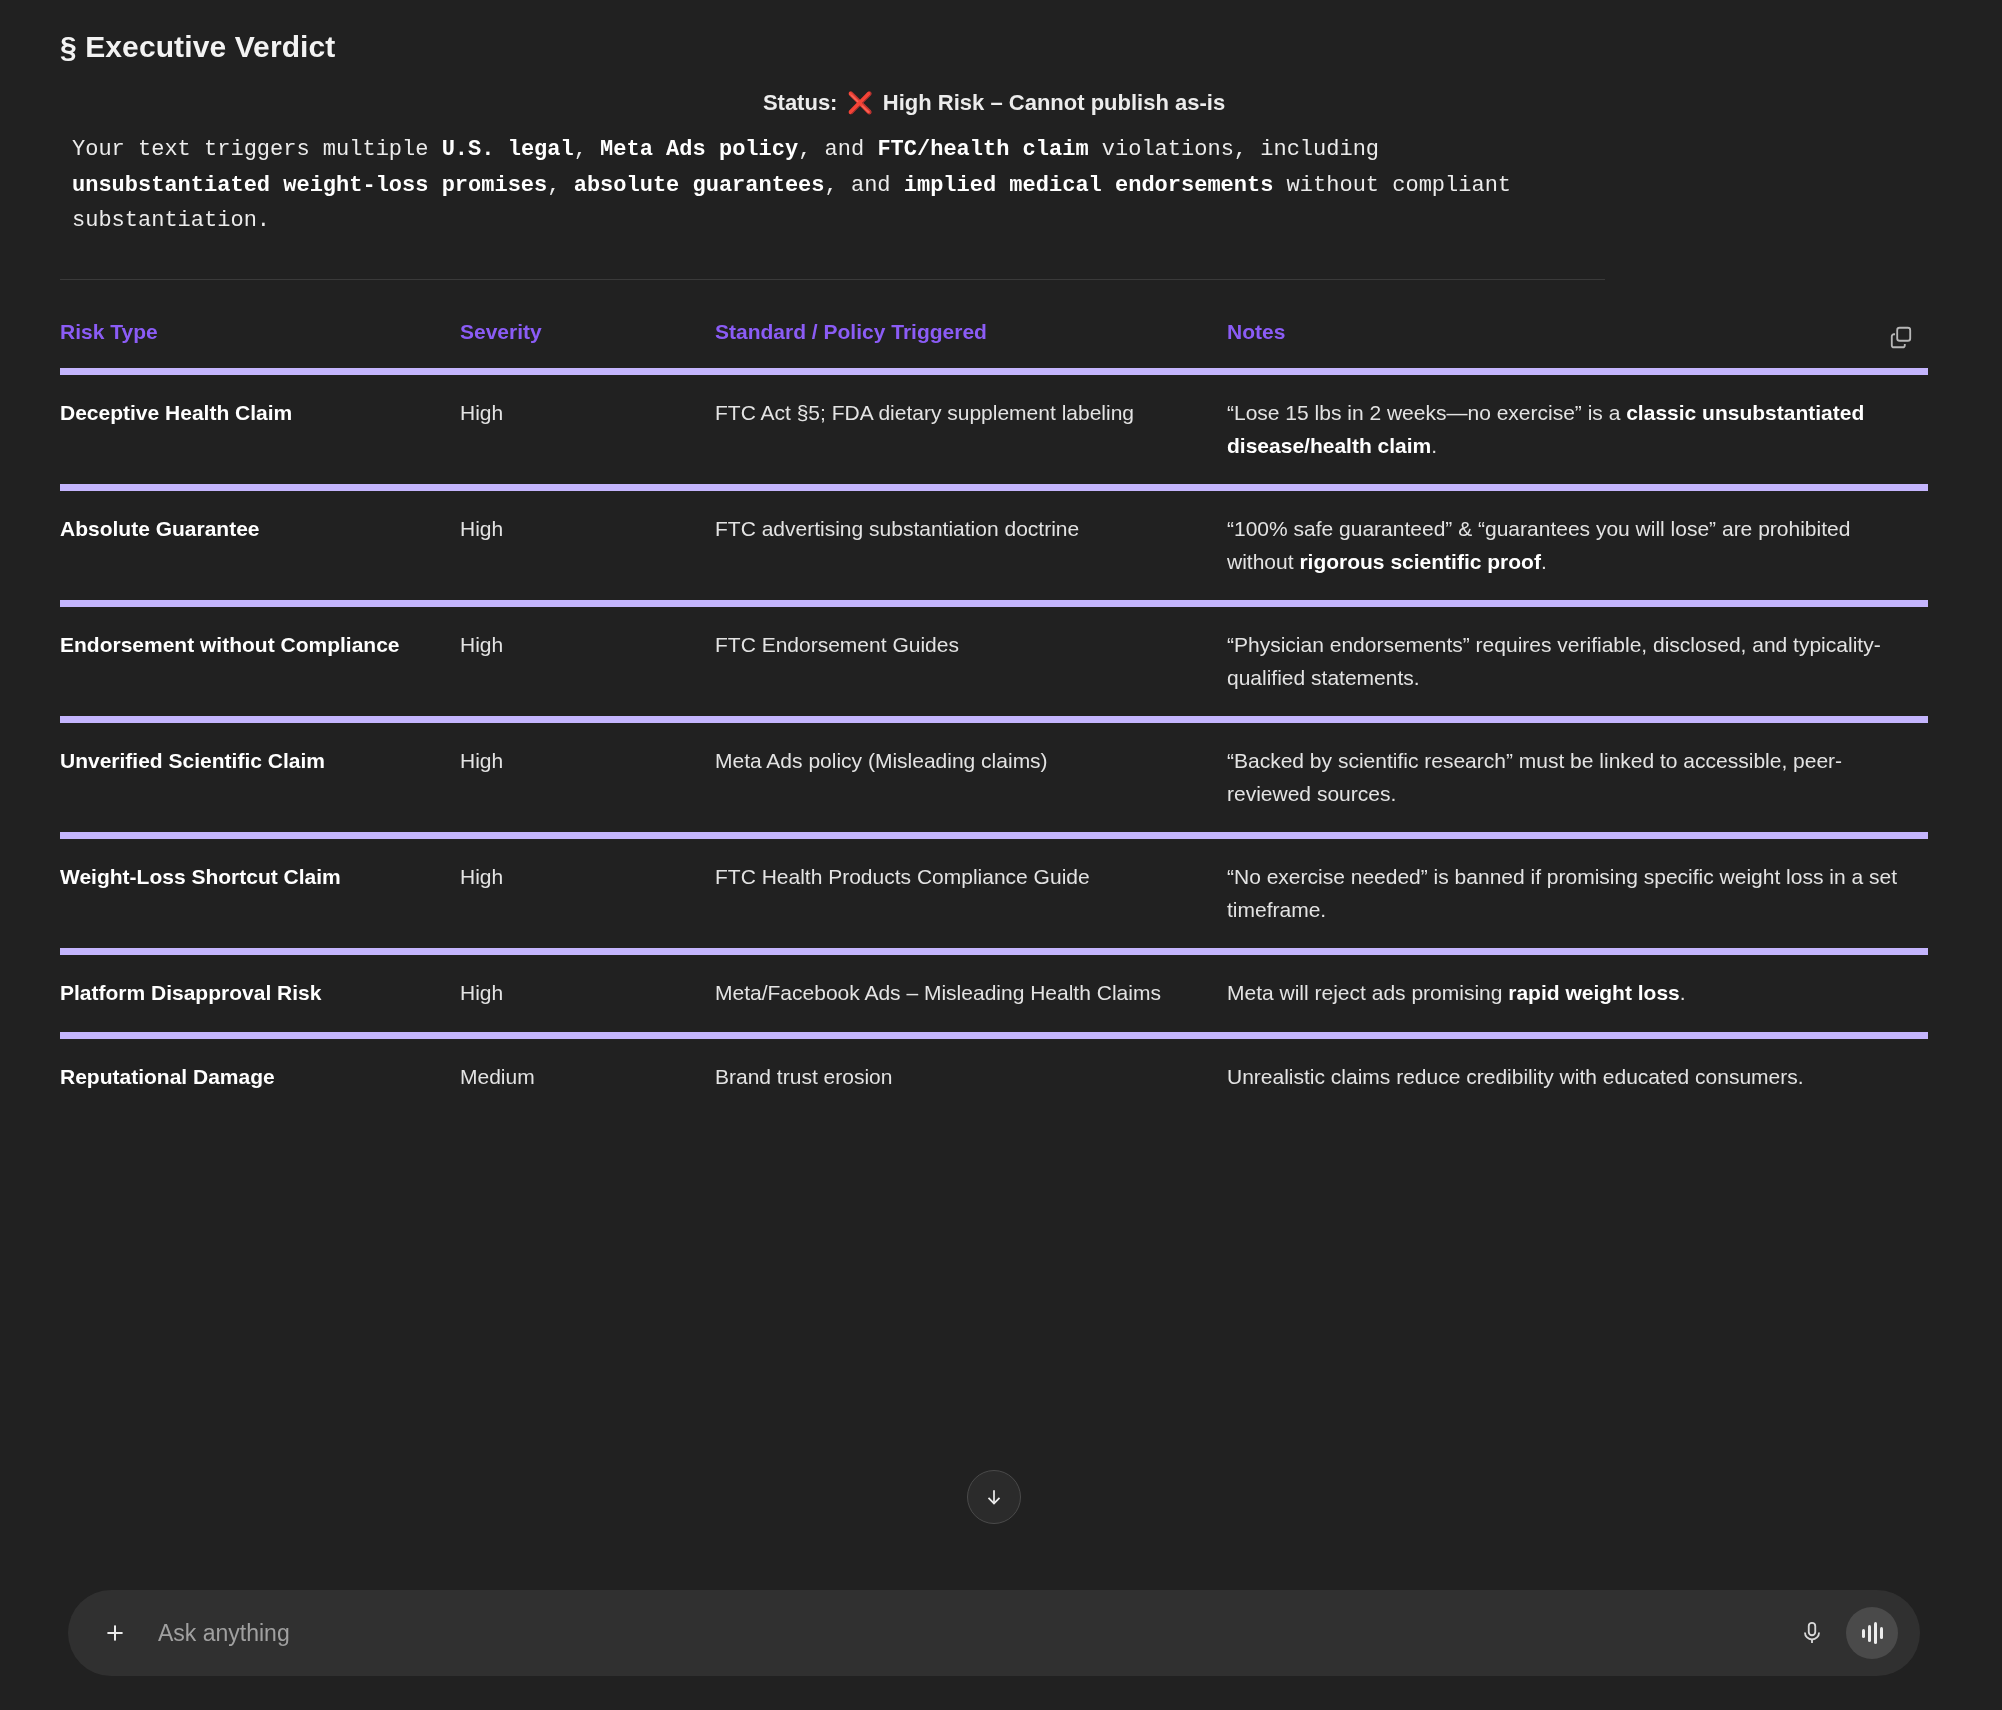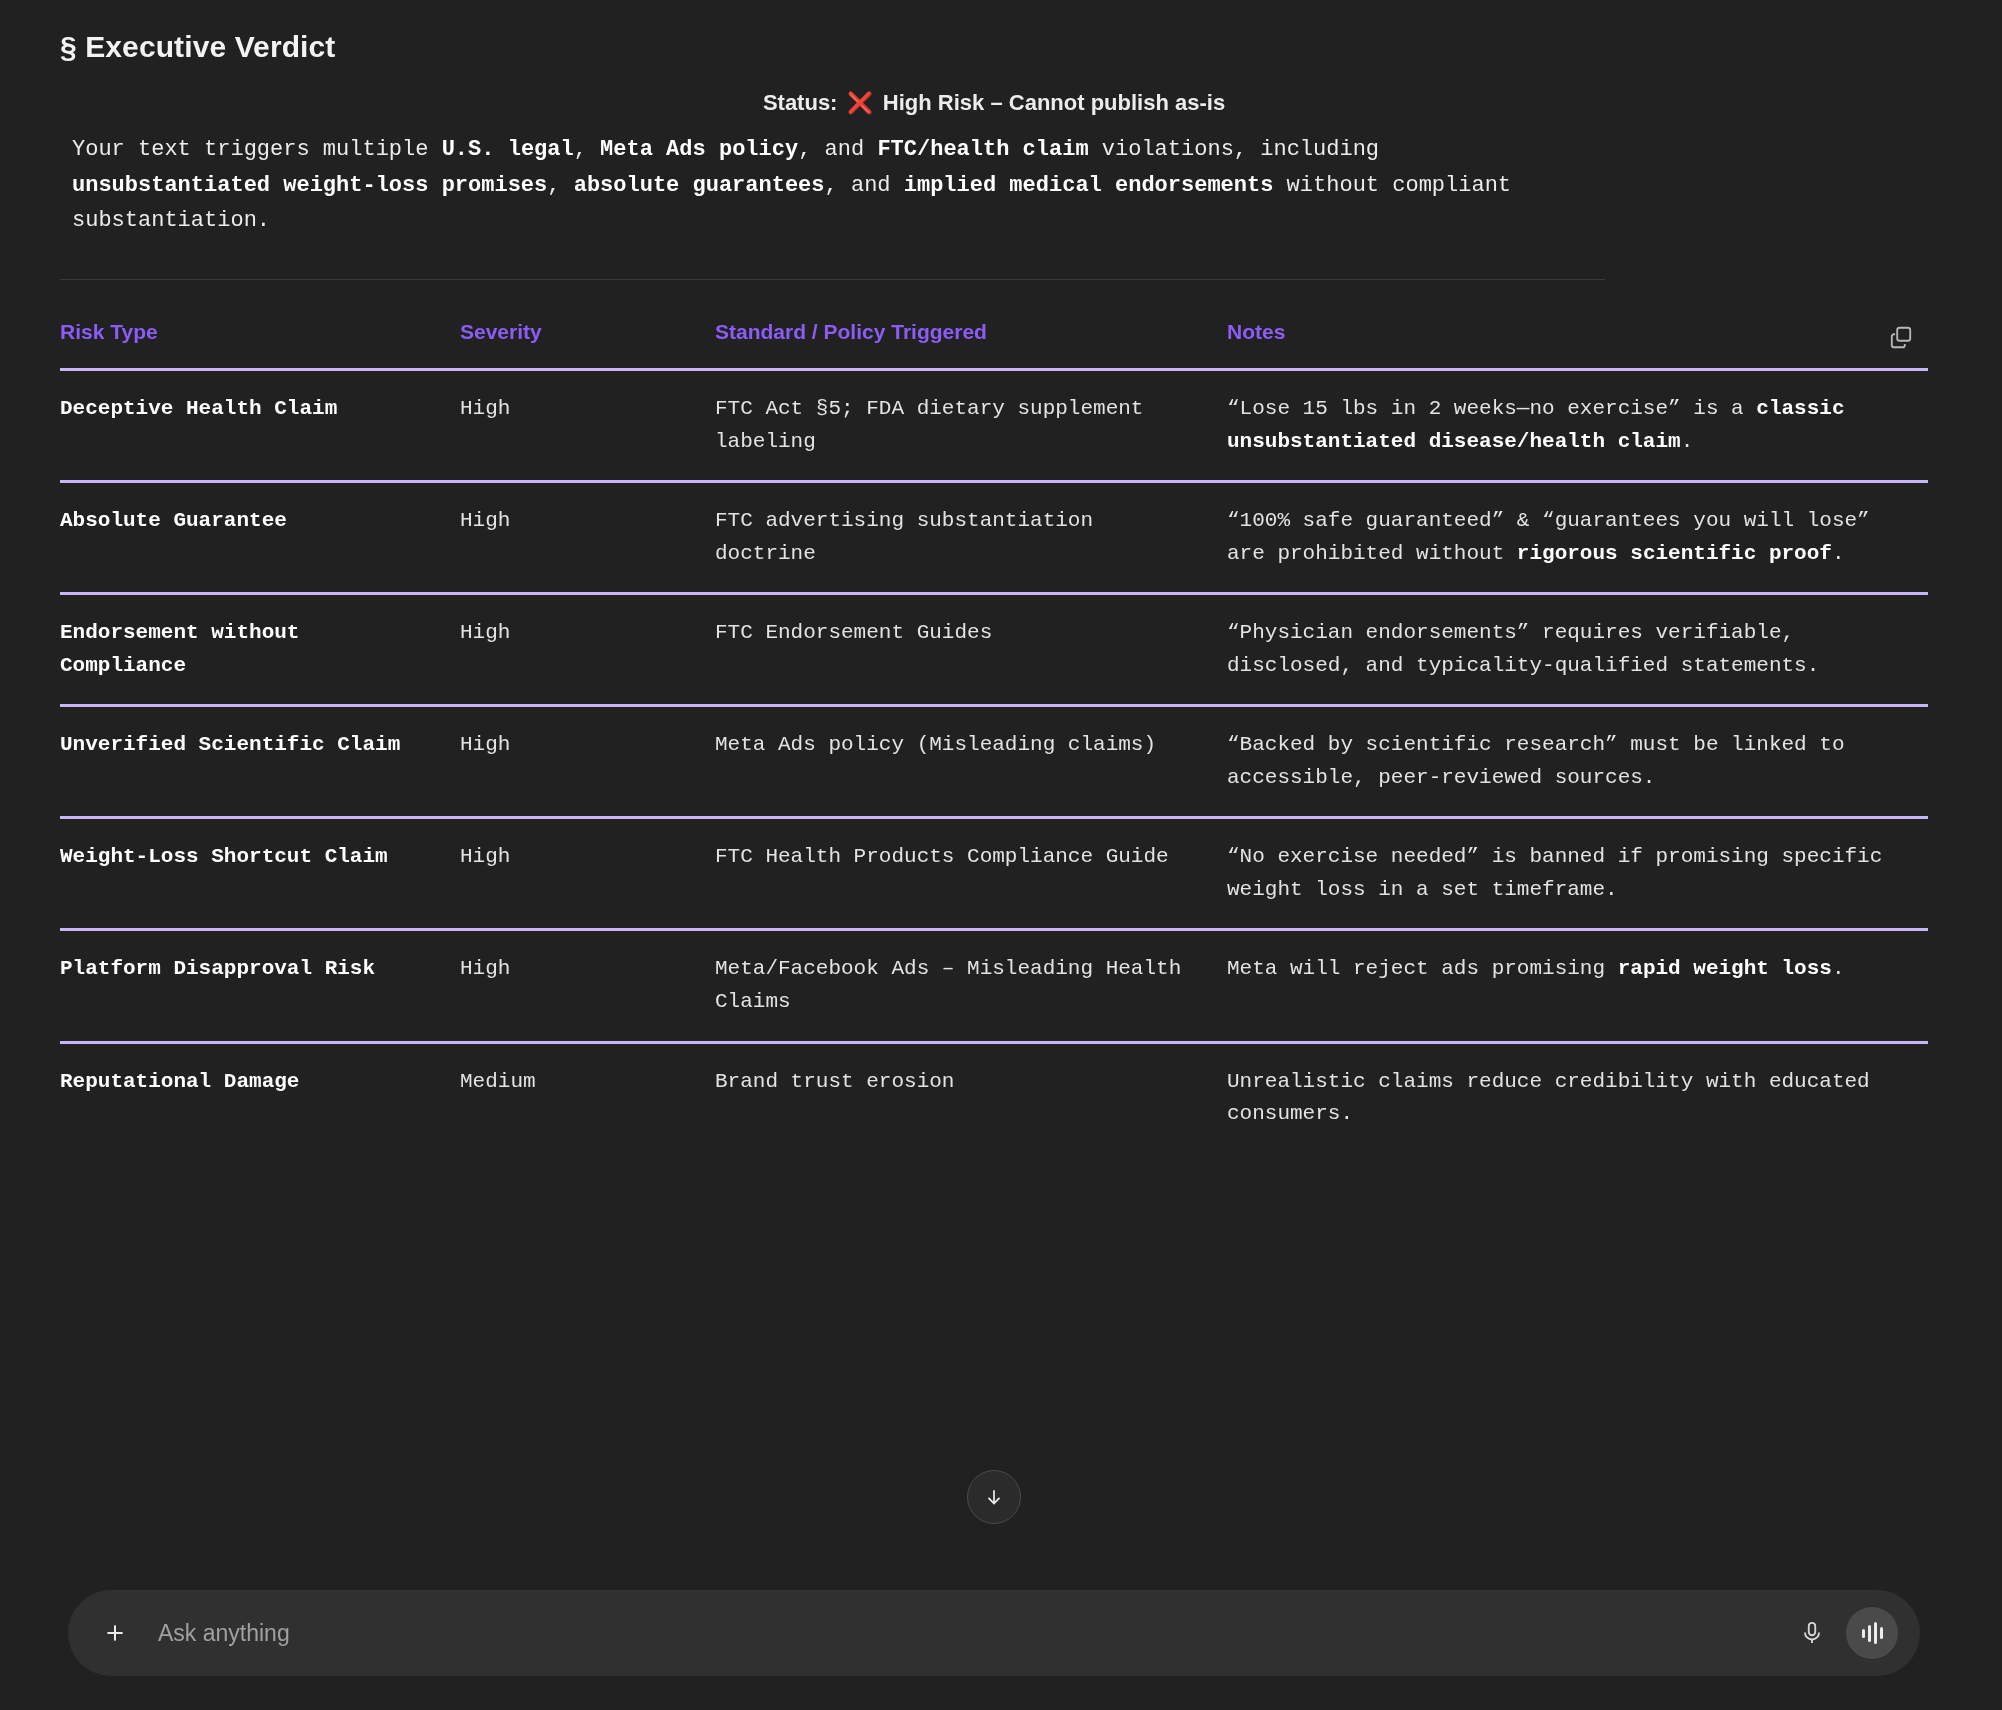--- a/index.html
+++ b/index.html
@@ -85,22 +85,21 @@
     color: #8b5cf6;
     padding: 0 24px 24px 0;
     vertical-align: top;
   }
   table.risk-table td {
     font-size: 21px;
     line-height: 1.55;
     color: #e3e3e3;
     padding: 22px 24px 22px 0;
     vertical-align: top;
-    border-top: 3px solid #c4b5fd;
-    font-family: Liberation Mono, monospace;
+    border-top: 7px solid #c4b5fd;
   }
   table.risk-table td.c0 {
     font-weight: 700;
     color: #ffffff;
   }
   table.risk-table td b { font-weight: 700; color: #ffffff; }
   col.col0 { width: 400px; }
   col.col1 { width: 255px; }
   col.col2 { width: 512px; }
   col.col3 { width: auto; }

